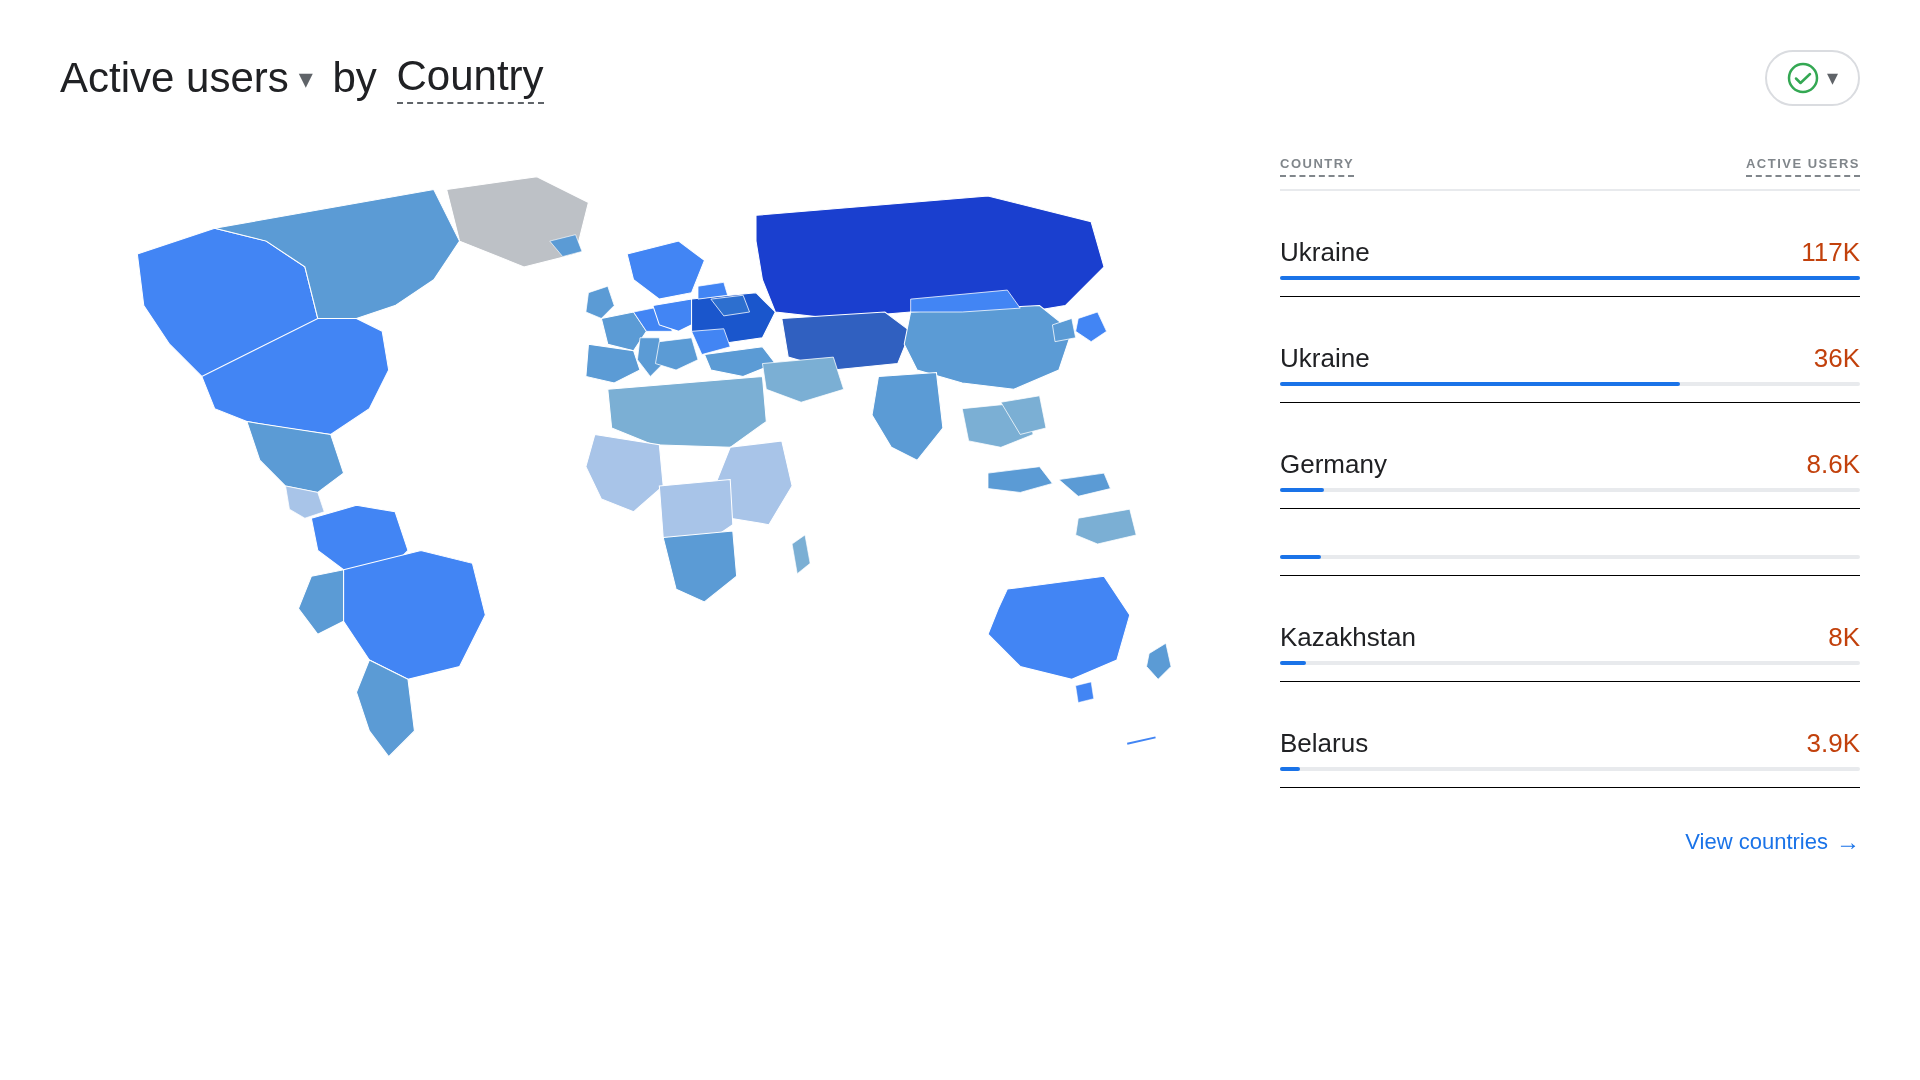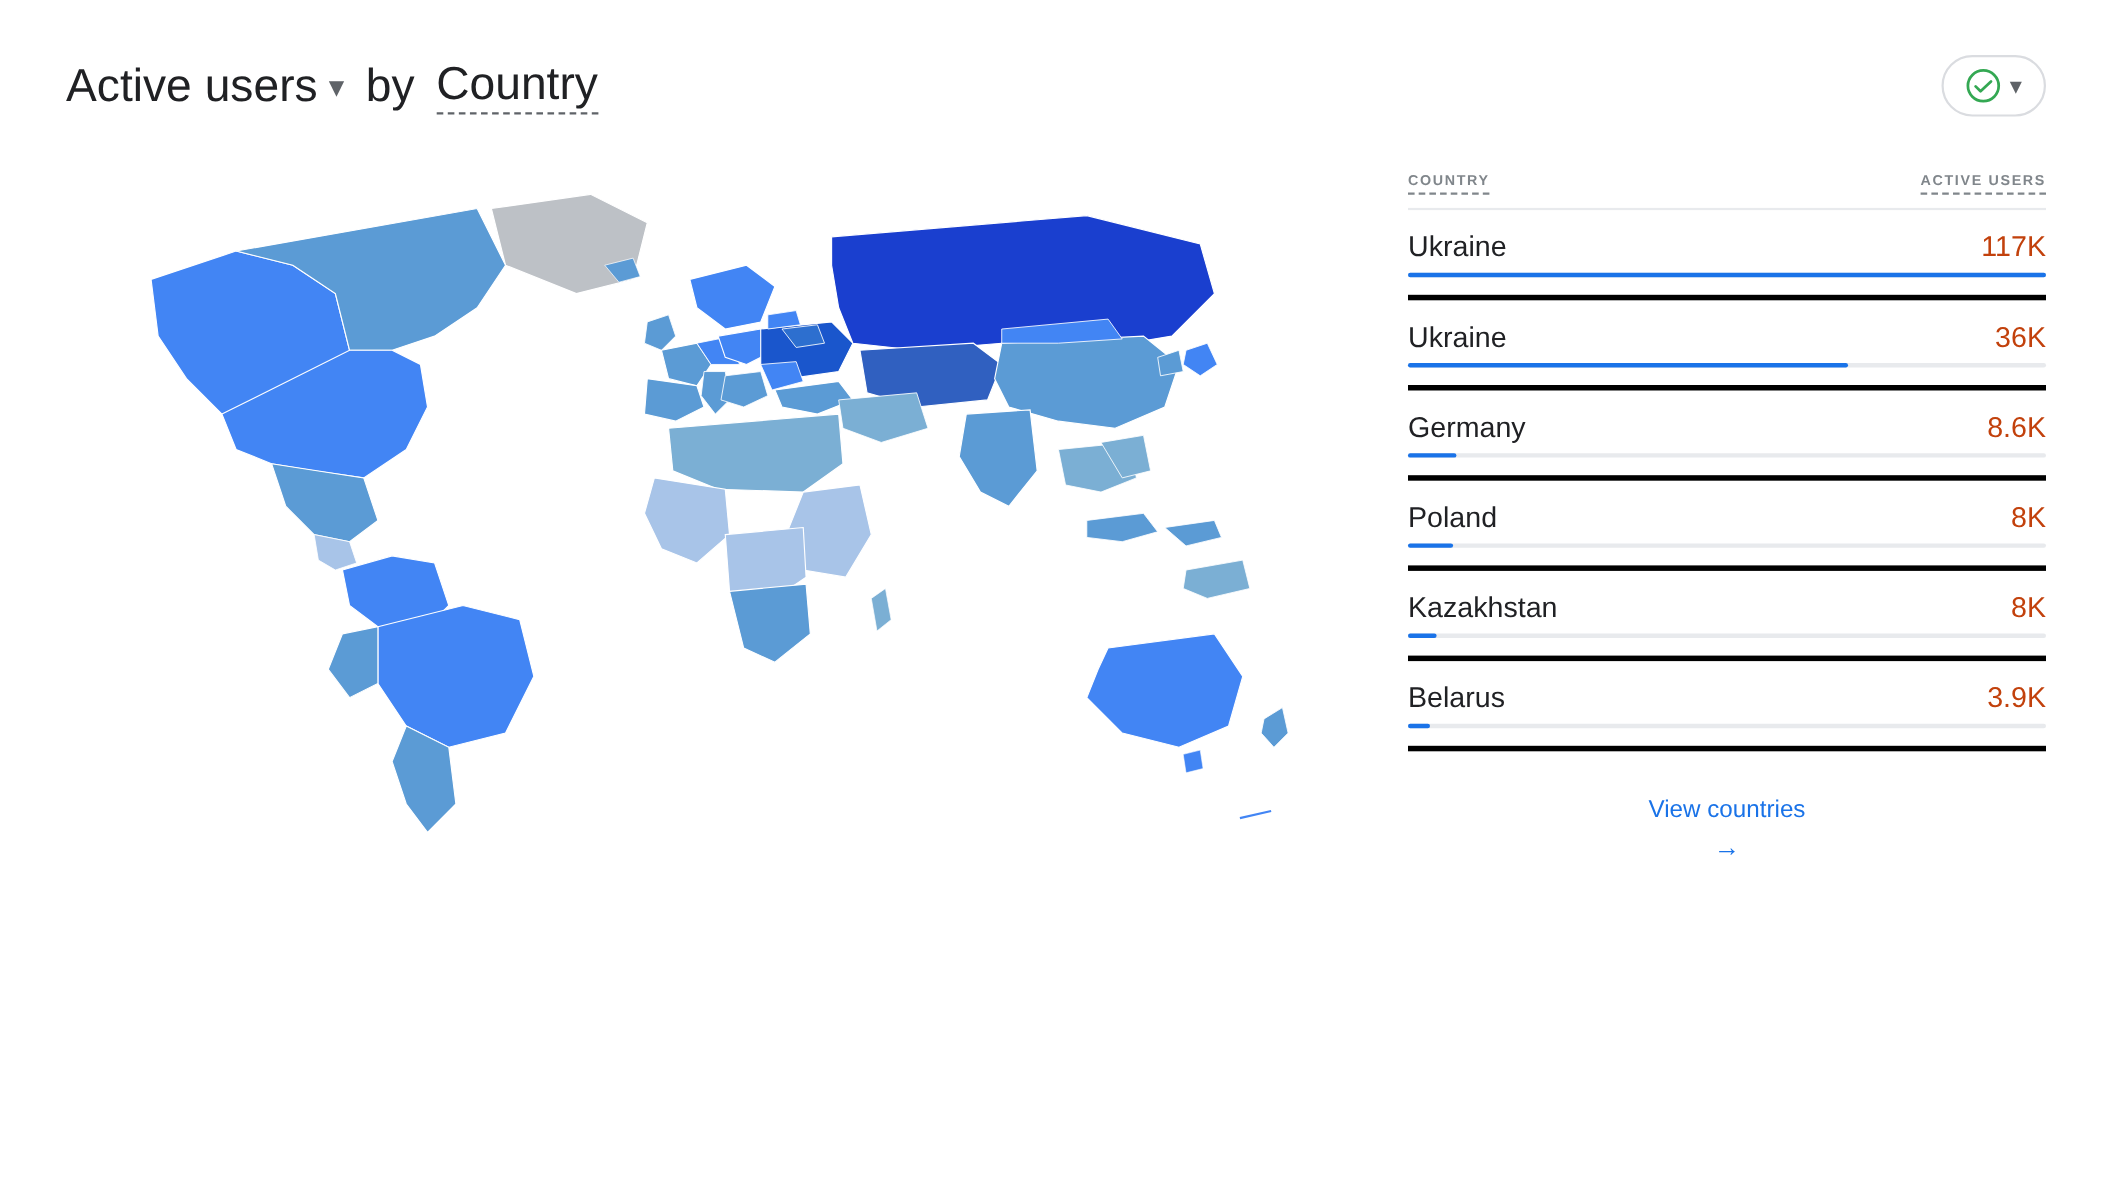--- a/index.html
+++ b/index.html
@@ -127,21 +127,22 @@
       font-weight: 600;
       color: #80868b;
       letter-spacing: 1.5px;
       text-transform: uppercase;
       border-bottom: 2px dashed #80868b;
       padding-bottom: 4px;
     }
 
     .table-row {
       padding: 18px 0 6px 0;
-      border-bottom: 5px solid #000000;
+      border-bottom: 1px solid #000000;
+      margin-top: 28px;
     }
 
     .row-main {
       display: flex;
       justify-content: space-between;
       align-items: baseline;
       margin-bottom: 8px;
     }
 
     .country-name {
@@ -172,21 +173,20 @@
 
     
     .view-countries-link {
       display: flex;
       align-items: center;
       justify-content: flex-end;
       gap: 8px;
       margin-top: 40px;
       cursor: pointer;
       text-decoration: none;
-      flex-direction: column;
     }
 
     .view-countries-text {
       font-size: 22px;
       color: #1a73e8;
       font-weight: 400;
     }
 
     .view-countries-arrow {
       font-size: 24px;
@@ -343,24 +343,20 @@
           <div class="table-row">
             <div class="row-main">
               <span class="country-name">Germany</span>
               <span class="user-count">8.6K</span>
             </div>
             <div class="bar-container">
               <div class="bar-fill" style="width: 7.5%;"></div>
             </div>
           </div>
           <div class="table-row">
-            <div class="row-main">
-              <span class="country-name">Poland</span>
-              <span class="user-count">8K</span>
-            </div>
             <div class="bar-container">
               <div class="bar-fill" style="width: 7%;"></div>
             </div>
           </div>
           <div class="table-row">
             <div class="row-main">
               <span class="country-name">Kazakhstan</span>
               <span class="user-count">8K</span>
             </div>
             <div class="bar-container">

